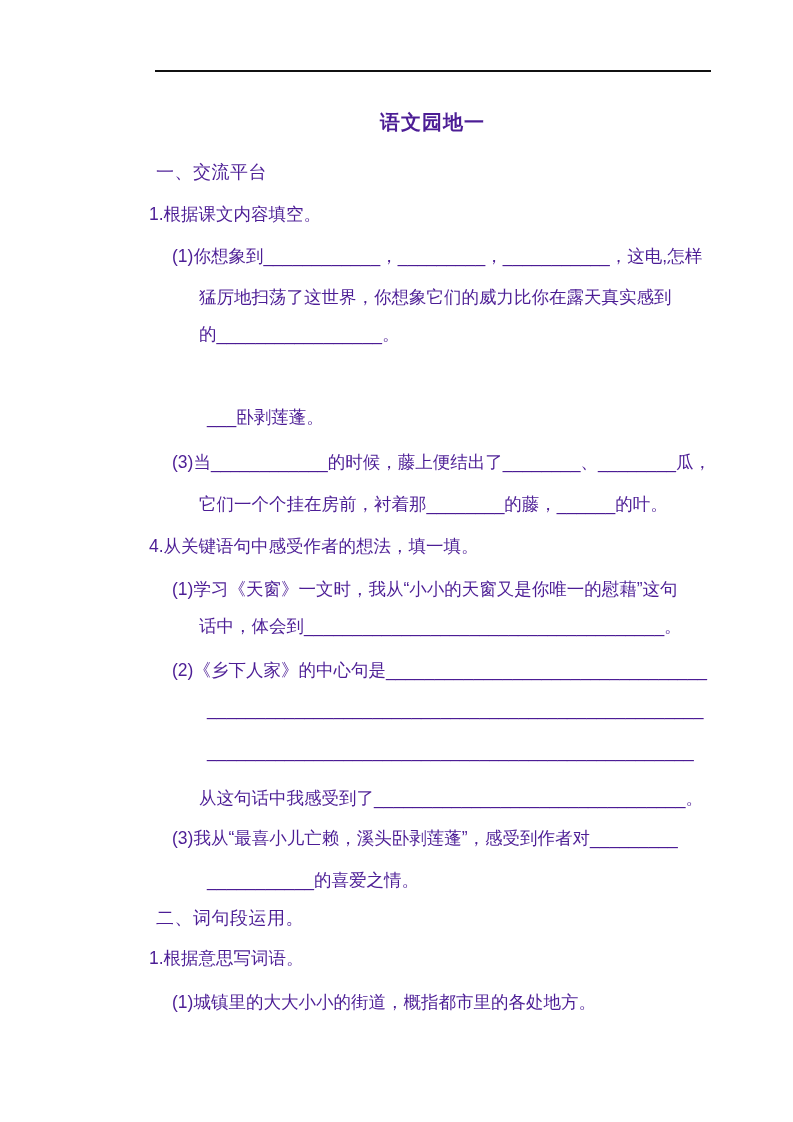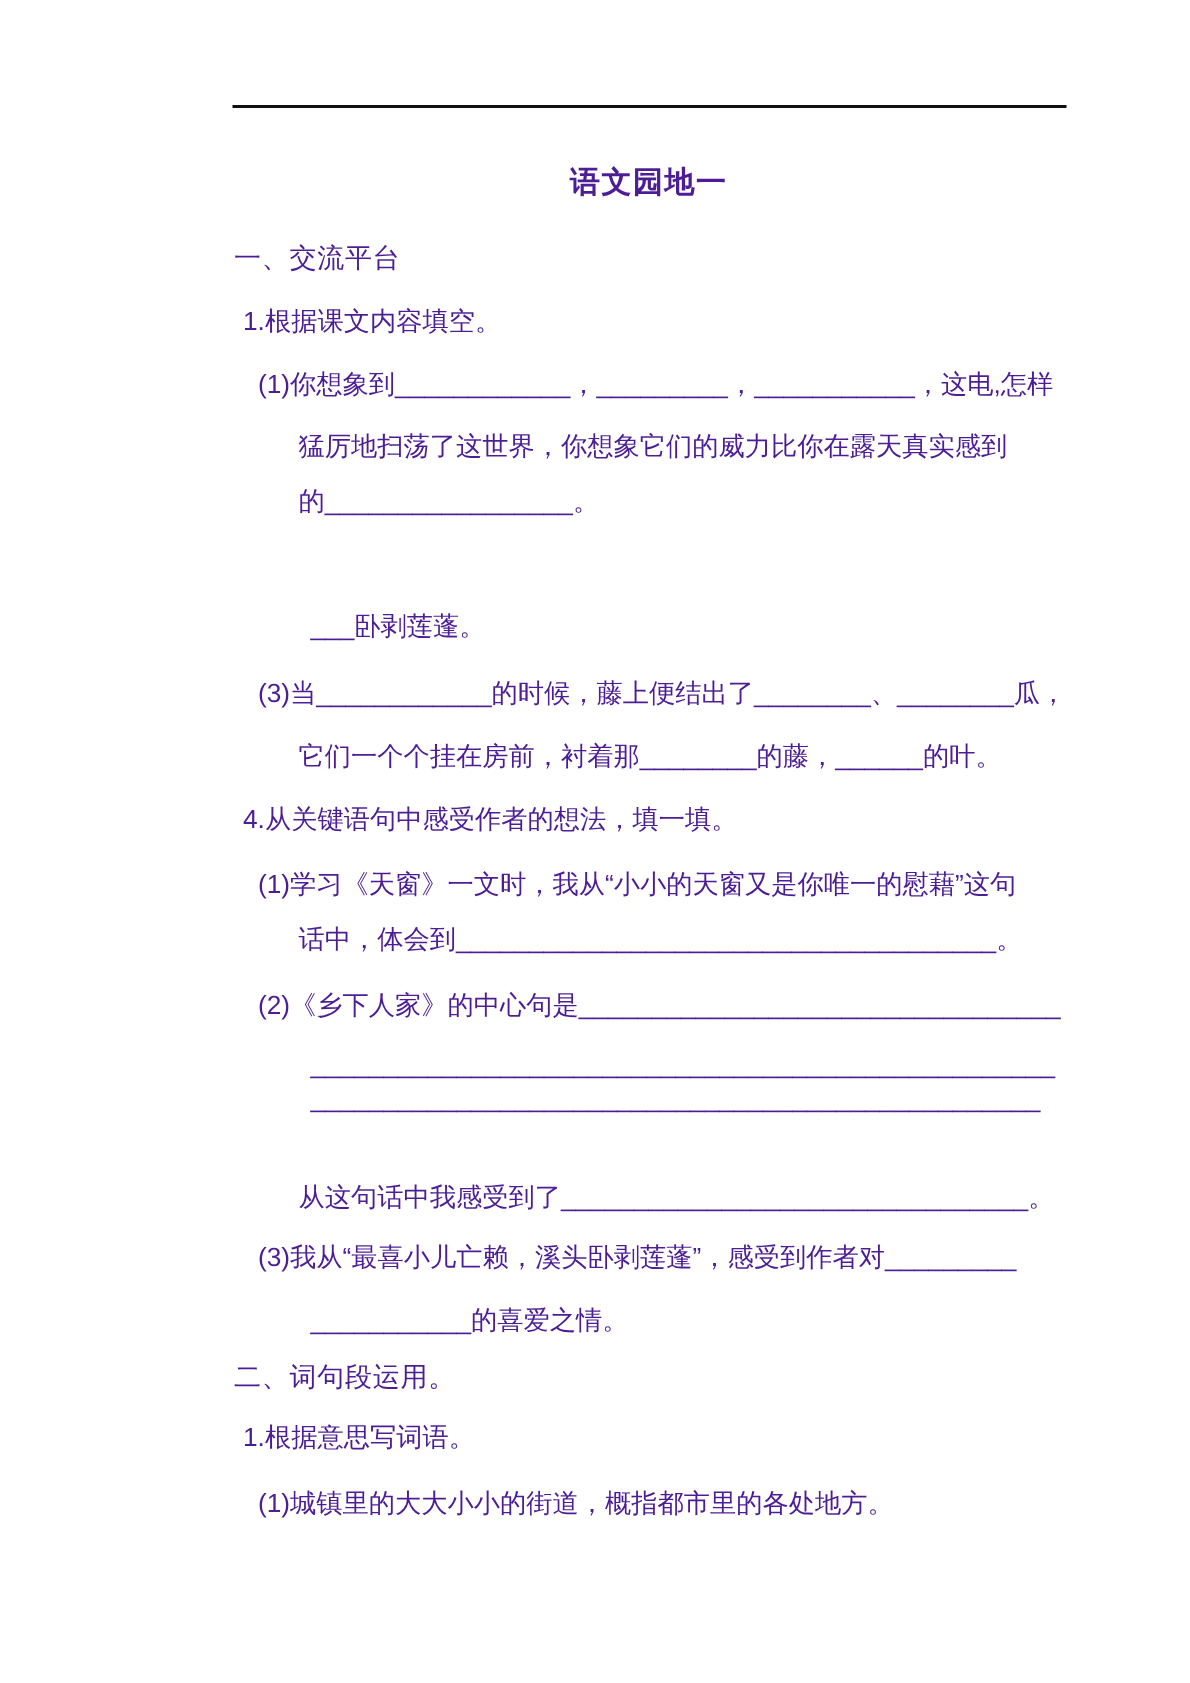--- a/index.html
+++ b/index.html
@@ -44,21 +44,21 @@
     white-space: nowrap;
     letter-spacing: 0;
   }
   .heading {
     font-size: 18px;
     font-weight: normal;
     letter-spacing: 0.5px;
   }
   
   .ind-h   { left: 120px; }
-  .ind-num { left: 126px; text-align: right; }
+  .ind-num { left: 113px; text-align: right; }
   .ind-par { left: 136px; }
   .ind-sub { left: 163px; }
   .ind-bl  { left: 171px; }
 </style>
 </head>
 <body>
 
 <div class="page">
 
   <div class="top-rule"></div>
@@ -78,21 +78,21 @@
   <div class="line ind-par" style="top:450px">(3)当____________的时候，藤上便结出了________、________瓜，</div>
   <div class="line ind-sub" style="top:492px">它们一个个挂在房前，衬着那________的藤，______的叶。</div>
 
   <div class="line ind-num" style="top:534px">4.从关键语句中感受作者的想法，填一填。</div>
 
   <div class="line ind-par" style="top:577px">(1)学习《天窗》一文时，我从“小小的天窗又是你唯一的慰藉”这句</div>
   <div class="line ind-sub" style="top:614px">话中，体会到_____________________________________。</div>
 
   <div class="line ind-par" style="top:658px">(2)《乡下人家》的中心句是_________________________________</div>
   <div class="line ind-bl" style="top:697px">___________________________________________________</div>
-  <div class="line ind-bl" style="top:720px">__________________________________________________</div>
+  <div class="line ind-bl" style="top:739px">__________________________________________________</div>
   <div class="line ind-sub" style="top:786px">从这句话中我感受到了________________________________。</div>
 
   <div class="line ind-par" style="top:826px">(3)我从“最喜小儿亡赖，溪头卧剥莲蓬”，感受到作者对_________</div>
   <div class="line ind-bl" style="top:868px">___________的喜爱之情。</div>
 
   <div class="line heading ind-h" style="top:906px">二、词句段运用。</div>
 
   <div class="line ind-num" style="top:946px">1.根据意思写词语。</div>
 
   <div class="line ind-par" style="top:990px">(1)城镇里的大大小小的街道，概指都市里的各处地方。</div>

